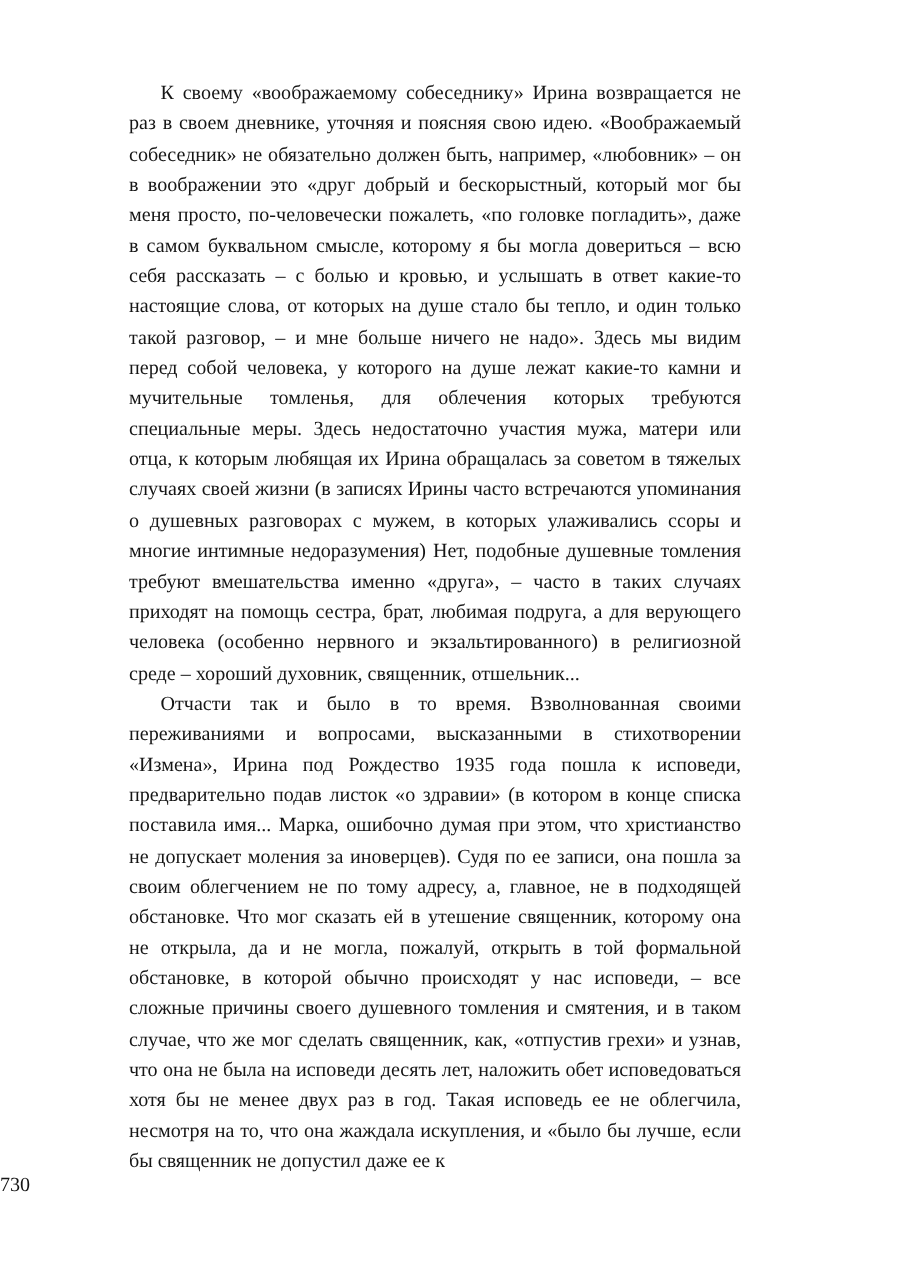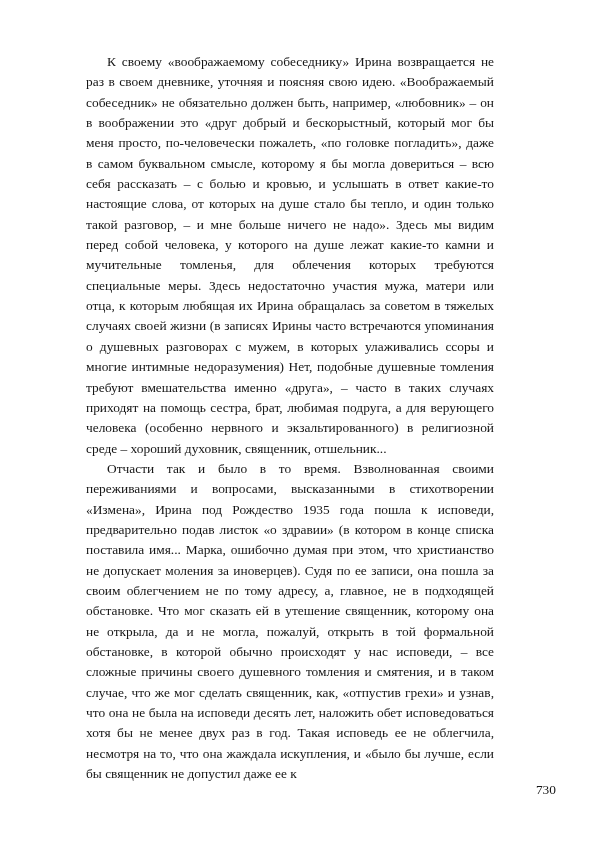--- a/index.html
+++ b/index.html
@@ -31,21 +31,21 @@
   }
   .body-text p {
     margin: 0;
     text-indent: 21px;
   }
   .page-number {
     position: absolute;
     left: 0;
     right: 0;
     bottom: 54px;
-    text-align: right;
+    text-align: left;
     font-size: 13.4px;
     color: #151515;
   }
 </style>
 </head>
 <body>
 
 <div class="page">
   <div class="body-text">
     <p>К своему «воображаемому собеседнику» Ирина возвраща­ется не раз в своем дневнике, уточняя и поясняя свою идею. «Воображаемый собеседник» не обязательно должен быть, например, «любовник» – он в воображении это «друг добрый и бескорыстный, который мог бы меня просто, по-челове­чески пожалеть, «по головке погладить», даже в самом бук­вальном смысле, которому я бы могла довериться – всю себя рассказать – с болью и кровью, и услышать в ответ каки­е-то настоящие слова, от которых на душе стало бы тепло, и один только такой разговор, – и мне больше ничего не надо». Здесь мы видим перед собой человека, у которого на душе лежат какие-то камни и мучительные томленья, для облече­ния которых требуются специальные меры. Здесь недоста­точно участия мужа, матери или отца, к которым любящая их Ирина обращалась за советом в тяжелых случаях своей жизни (в записях Ирины часто встречаются упоминания о душевных разговорах с мужем, в которых улаживались ссоры и многие интимные недоразумения) Нет, подобные душевные томления требуют вмешательства именно «дру­га», – часто в таких случаях приходят на помощь сестра, брат, любимая подруга, а для верующего человека (особенно нервного и экзальтированного) в религиозной среде – хоро­ший духовник, священник, отшельник...</p>

